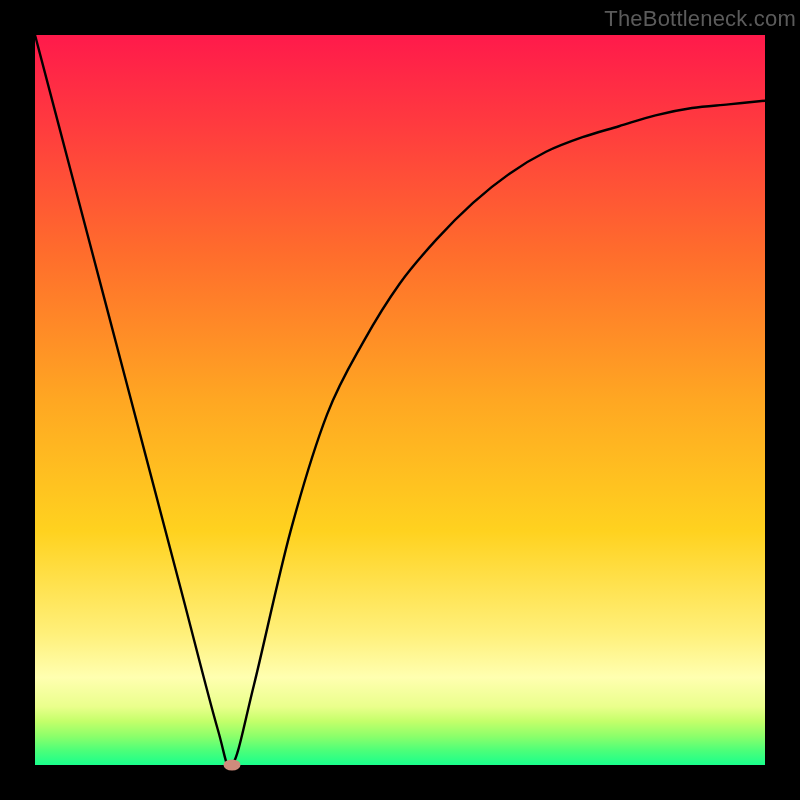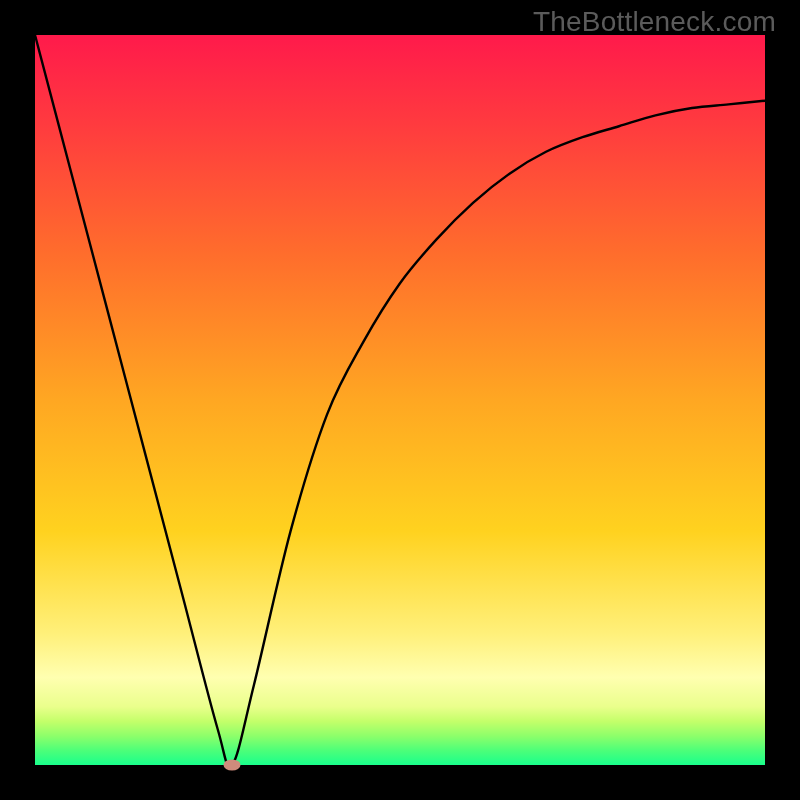--- a/index.html
+++ b/index.html
@@ -33,23 +33,23 @@
       #c4ff6a 94%,
       #8eff6a 96%,
       #4dff79 98%,
       #1aff8c 100%
     );
   }
 
   .watermark {
     position: absolute;
     top: 6px;
-    right: 24px;
+    right: 4px;
     font-family: Arial, Helvetica, sans-serif;
-    font-size: 28px;
+    font-size: 22px;
     color: #5b5b5b;
     letter-spacing: 0.2px;
     user-select: none;
   }
 
   svg.curve {
     position: absolute;
     left: 0; top: 0;
     width: 730px; height: 730px;
     overflow: visible;

